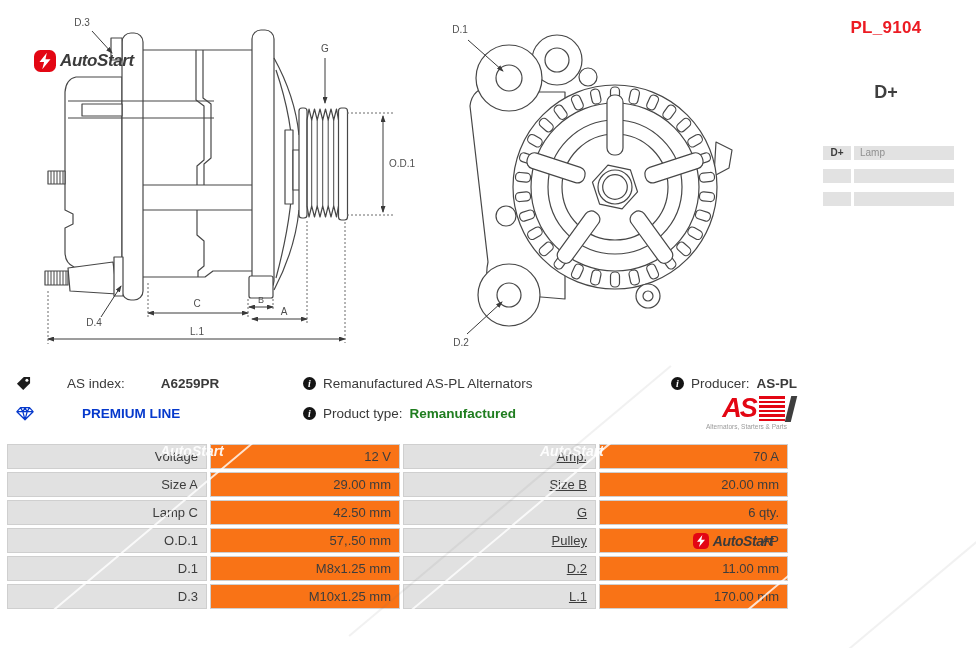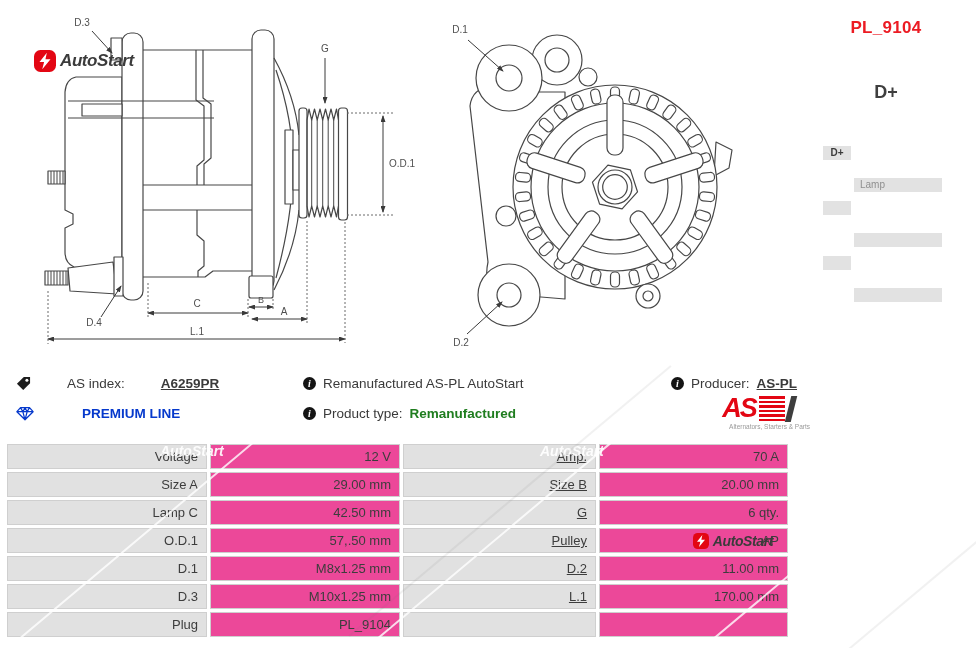--- a/index.html
+++ b/index.html
@@ -9,57 +9,57 @@
 
   
   .part-number{left:816px;top:18px;width:140px;text-align:center;
                font-size:17px;font-weight:bold;color:#ec1b23;letter-spacing:.3px;}
   .plug-code{left:816px;top:82px;width:140px;text-align:center;
              font-size:18px;font-weight:bold;color:#3f3f3f;}
   .pin-table{left:823px;top:146px;width:133px;}
   .pin-row{display:flex;gap:3px;margin-bottom:9px;}
   .pin-cell{width:28px;height:14px;background:#e2e2e2;font-size:10px;font-weight:bold;
             color:#3b3b3b;text-align:center;line-height:14px;}
-  .fn-cell{width:88px;height:14px;background:#e2e2e2;font-size:10px;color:#8f8f8f;
-           line-height:14px;padding-left:6px;box-sizing:border-box;margin-top:32px;}
+  .fn-cell{width:100px;height:14px;background:#e2e2e2;font-size:10px;color:#8f8f8f;
+           line-height:14px;padding-left:6px;box-sizing:border-box;}
 
   
   .logo-as{display:flex;align-items:center;gap:4px;}
   .logo-as .txt{font-style:italic;font-weight:800;letter-spacing:-.4px;color:#3b3b3b;}
   .logo-main{left:34px;top:50px;}
   .logo-main .txt{font-size:17px;}
   .logo-main svg{width:22px;height:22px;}
   .logo-pulley{right:14px;top:4px;position:absolute;}
   .logo-pulley .txt{font-size:14px;}
   .logo-pulley svg{width:16px;height:16px;}
 
-  .aspl-logo{left:706px;top:395px;width:104px;text-align:right;}
+  .aspl-logo{left:706px;top:395px;width:104px;text-align:left;}
   .aspl-row{display:flex;align-items:center;justify-content:center;height:27px;}
   .aspl-as{font-size:27px;font-weight:900;font-style:italic;color:#e30613;
            letter-spacing:-2px;line-height:27px;}
   .aspl-stripes{display:flex;flex-direction:column;gap:2px;margin-left:3px;}
   .aspl-stripes span{display:block;width:26px;height:2.5px;background:#e30613;}
   .aspl-bar{display:block;width:6px;height:26px;background:#3e3e3e;
             transform:skewX(-14deg);margin-left:3px;}
   .aspl-tag{font-size:6.5px;color:#9a9a9a;white-space:nowrap;margin-top:1px;}
 
   
   .info-item{display:flex;align-items:center;gap:7px;font-size:13.5px;color:#3a3a3a;}
-  .b{font-weight:bold;text-decoration:underline;}
+  .b{font-weight:bold;}
   .premium{color:#0639cc;font-weight:bold;}
   .green{color:#1f7d1f;font-weight:bold;}
   .ico-info{flex:0 0 auto;width:13px;height:13px;border-radius:50%;background:#141414;color:#fff;
             font:italic bold 10px/13px "Liberation Serif",serif;text-align:center;}
 
   
   .spec{left:4px;top:441px;border-collapse:separate;border-spacing:3px;}
   .spec td{height:25px;border:1px solid #cfcfcf;font-size:13px;color:#3d3d3d;
            padding:0 8px 0 4px;text-align:right;box-sizing:border-box;}
   td.lbl{background:#e1e1e1;}
-  td.val{background:#ec4899;position:relative;}
+  td.val{background:#f97316;position:relative;}
   .w1{width:200px;} .w2{width:190px;} .w3{width:193px;text-decoration:underline;} .w4{width:189px;}
 
   
   .wm-text{color:rgba(255,255,255,.92);font-style:italic;font-weight:800;
            font-size:14px;z-index:5;pointer-events:none;}
   .wm-line{height:2px;z-index:5;pointer-events:none;transform:rotate(-40deg);}
   .wm-w{background:rgba(255,255,255,.8);}
   .wm-g{background:rgba(120,120,120,.10);}
 
   
@@ -257,21 +257,21 @@
 
   <div class="abs info-item" style="left:16px;top:406px;gap:48px;">
     <svg width="18" height="15" viewBox="0 0 20 16">
       <path d="M5 1.5 H15 L19 6 L10 15 L1 6 Z M1 6 H19 M5 1.5 L7.6 6 L10 1.8 L12.4 6 L15 1.5 M7.6 6 L10 15 L12.4 6" stroke="#0639cc" stroke-width="1.4" fill="none" stroke-linejoin="round"></path>
     </svg>
     <span class="premium">PREMIUM LINE</span>
   </div>
 
   <div class="abs info-item" style="left:303px;top:376px;">
     <span class="ico-info">i</span>
-    <span>Remanufactured AS-PL AutoStart</span>
+    <span>Remanufactured AS-PL Alternators</span>
   </div>
 
   <div class="abs info-item" style="left:303px;top:406px;">
     <span class="ico-info">i</span>
     <span>Product type:</span>
     <span class="green">Remanufactured</span>
   </div>
 
   <div class="abs info-item" style="left:671px;top:376px;">
     <span class="ico-info">i</span>
@@ -335,26 +335,20 @@
         <td class="val w2">M8x1.25 mm</td>
         <td class="lbl w3">D.2</td>
         <td class="val w4">11.00 mm</td>
       </tr>
       <tr>
         <td class="lbl w1">D.3</td>
         <td class="val w2">M10x1.25 mm</td>
         <td class="lbl w3">L.1</td>
         <td class="val w4">170.00 mm</td>
       </tr>
-      <tr>
-        <td class="lbl w1">Plug</td>
-        <td class="val w2">PL_9104</td>
-        <td class="lbl w3"></td>
-        <td class="val w4"></td>
-      </tr>
     </tbody>
   </table>
 
   <div class="abs wm-text" style="left:160px;top:443px;">AutoStart</div>
   <div class="abs wm-text" style="left:540px;top:443px;">AutoStart</div>
   <div class="abs wm-line wm-w" style="left:-60px;top:545px;width:380px;"></div>
   <div class="abs wm-line wm-w" style="left:280px;top:560px;width:380px;"></div>
   <div class="abs wm-line wm-w" style="left:640px;top:540px;width:380px;"></div>
   <div class="abs wm-line wm-g" style="left:300px;top:500px;width:420px;"></div>
   <div class="abs wm-line wm-g" style="left:720px;top:580px;width:420px;"></div>

